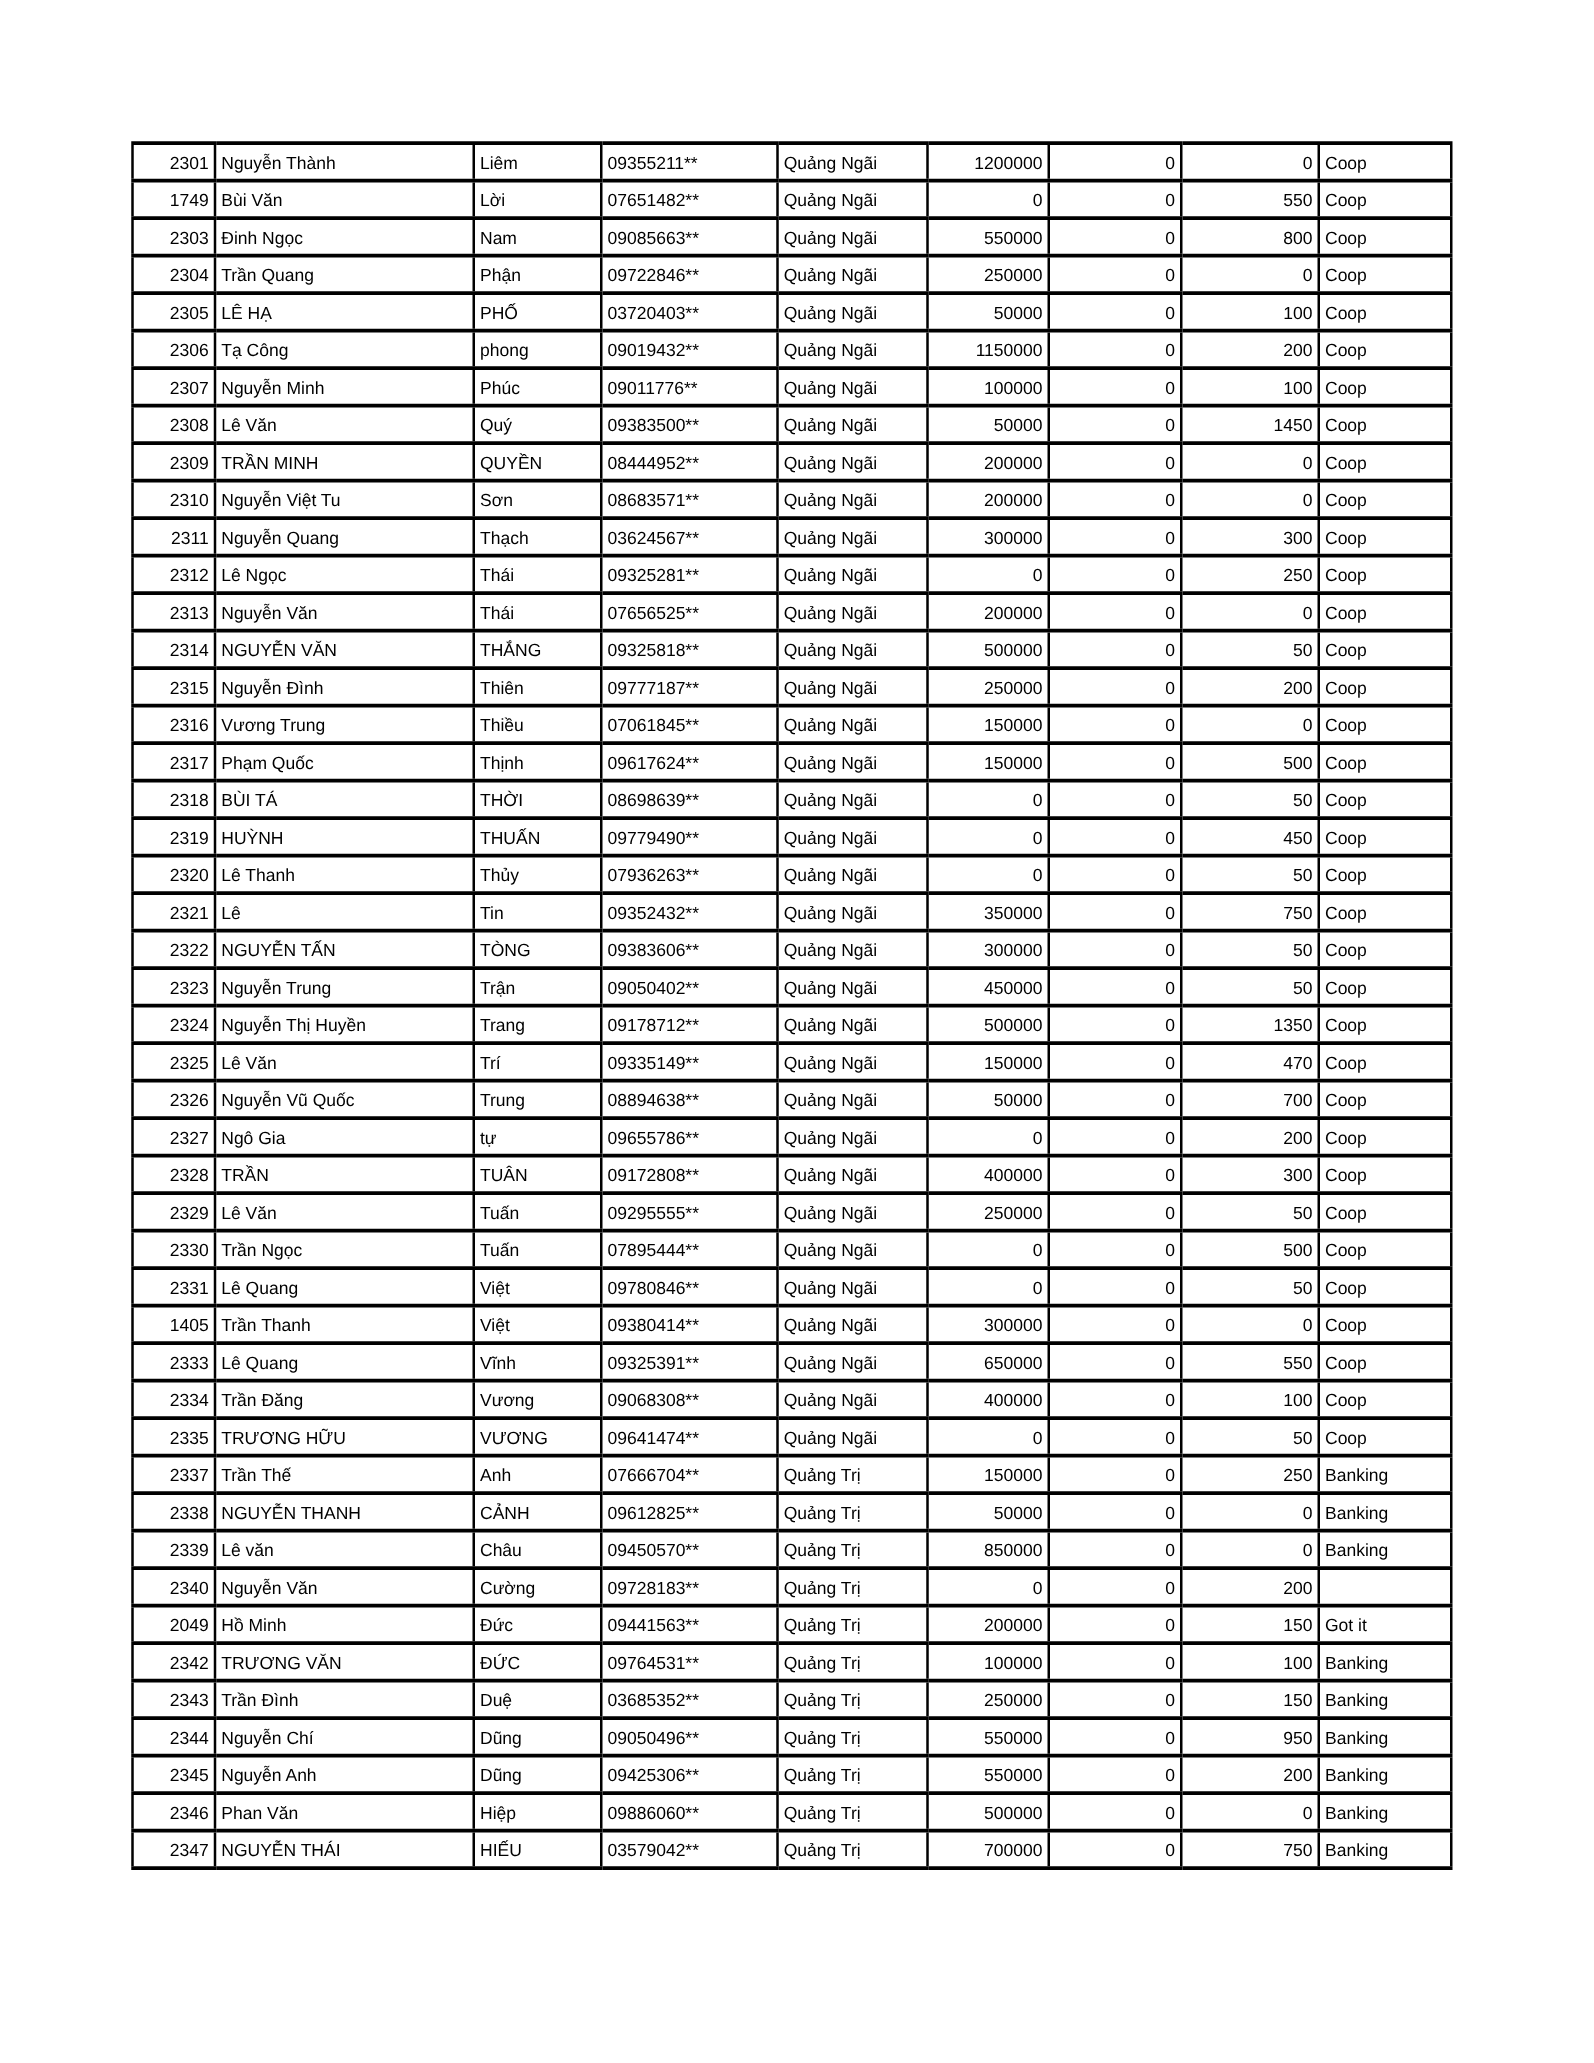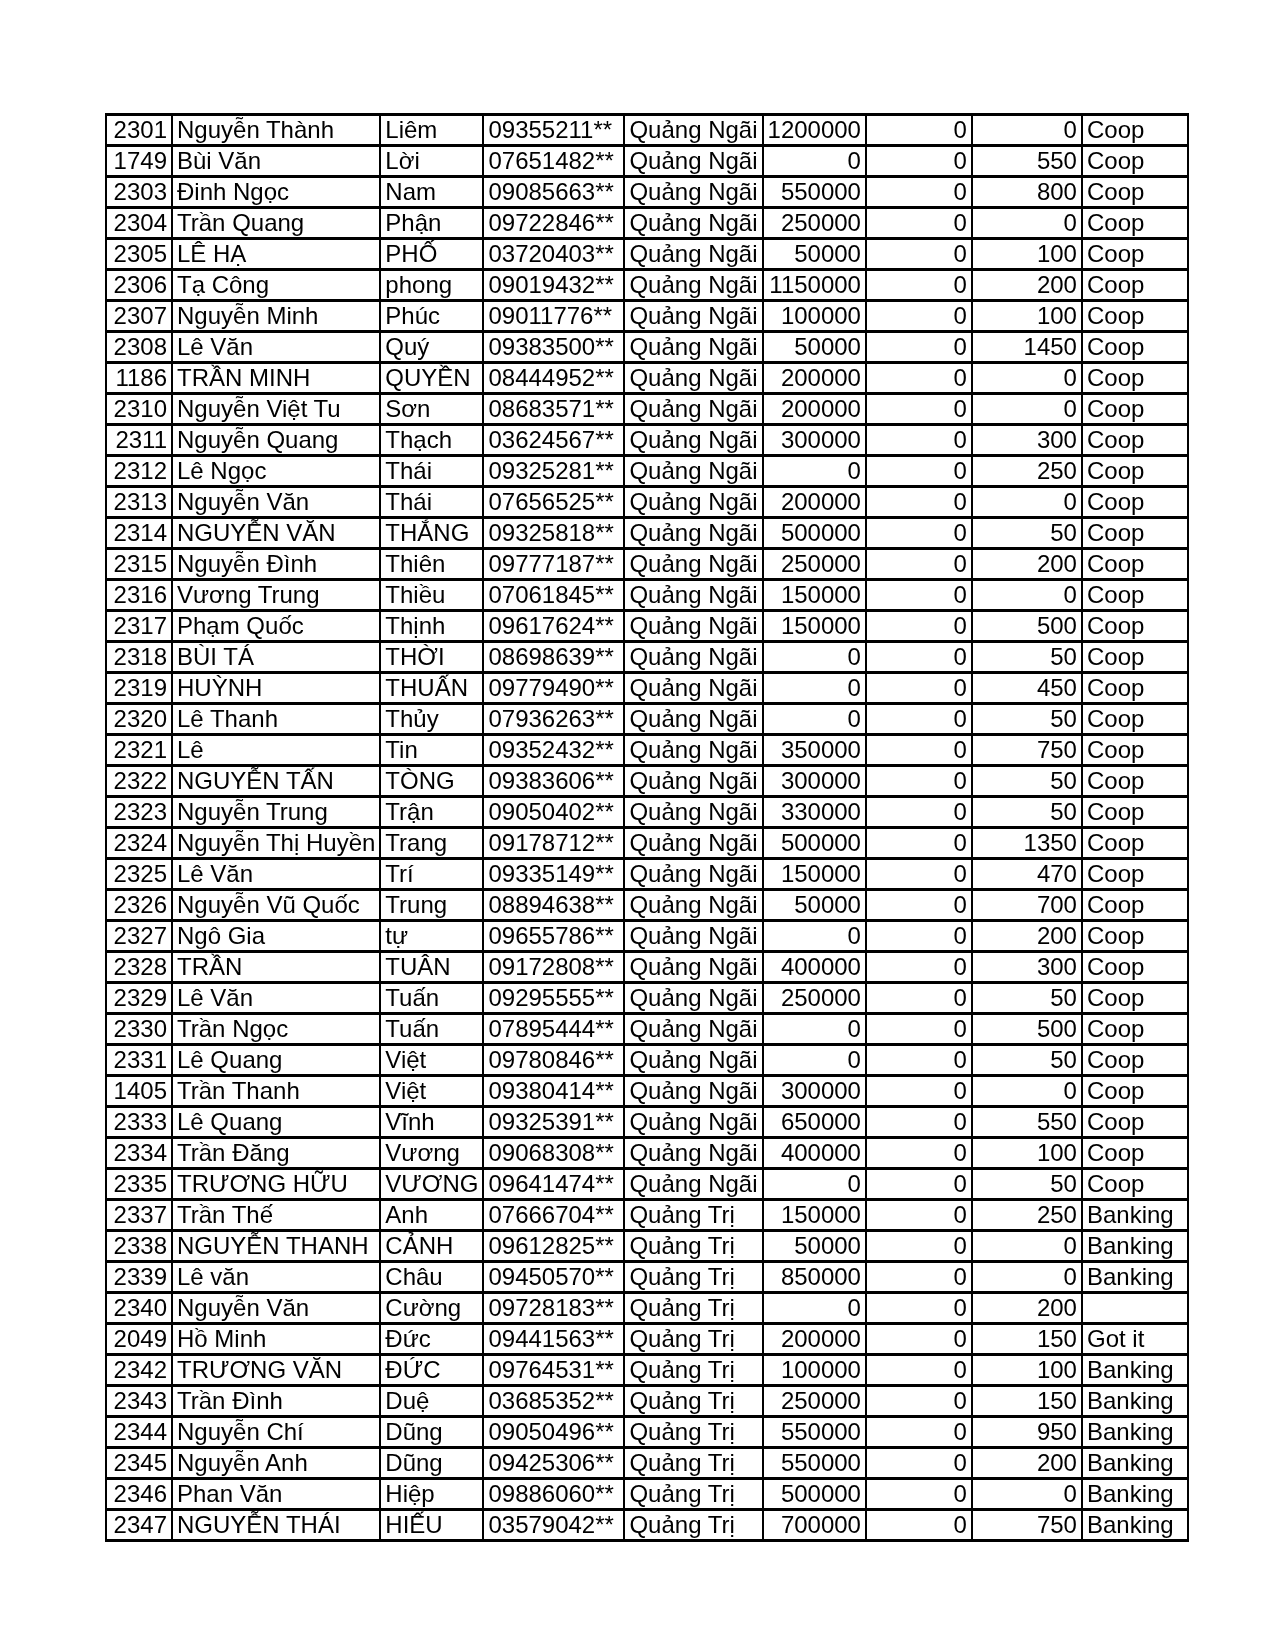--- a/index.html
+++ b/index.html
@@ -14,21 +14,21 @@
     font-family: "Liberation Sans", sans-serif;
     color: #000000;
   }
   .sheet-table {
     position: absolute;
     left: 105px;
     top: 113px;
     border-collapse: collapse;
     table-layout: fixed;
     font-family: "Liberation Sans", sans-serif;
-    font-size: 24px;
+    font-size: 14px;
     color: #000000;
     border: 2px solid #000000;
     padding-left: 29px;
   }
   .sheet-table td {
     border: 2px solid #000000;
     border-top-width: 3px;
     border-bottom-width: 3px;
     height: 27px;
     padding: 0 4px;
@@ -138,21 +138,21 @@
           <td class="al-left">Lê Văn</td>
           <td class="al-left">Quý</td>
           <td class="al-left">09383500**</td>
           <td class="al-left">Quảng Ngãi</td>
           <td class="al-right">50000</td>
           <td class="al-right">0</td>
           <td class="al-right">1450</td>
           <td class="al-left">Coop</td>
         </tr>
         <tr>
-          <td class="al-right">1186</td>
+          <td class="al-right">2309</td>
           <td class="al-left">TRẦN MINH</td>
           <td class="al-left">QUYỀN</td>
           <td class="al-left">08444952**</td>
           <td class="al-left">Quảng Ngãi</td>
           <td class="al-right">200000</td>
           <td class="al-right">0</td>
           <td class="al-right">0</td>
           <td class="al-left">Coop</td>
         </tr>
         <tr>
@@ -297,21 +297,21 @@
           <td class="al-right">0</td>
           <td class="al-right">50</td>
           <td class="al-left">Coop</td>
         </tr>
         <tr>
           <td class="al-right">2323</td>
           <td class="al-left">Nguyễn Trung</td>
           <td class="al-left">Trận</td>
           <td class="al-left">09050402**</td>
           <td class="al-left">Quảng Ngãi</td>
-          <td class="al-right">330000</td>
+          <td class="al-right">450000</td>
           <td class="al-right">0</td>
           <td class="al-right">50</td>
           <td class="al-left">Coop</td>
         </tr>
         <tr>
           <td class="al-right">2324</td>
           <td class="al-left">Nguyễn Thị Huyền</td>
           <td class="al-left">Trang</td>
           <td class="al-left">09178712**</td>
           <td class="al-left">Quảng Ngãi</td>

